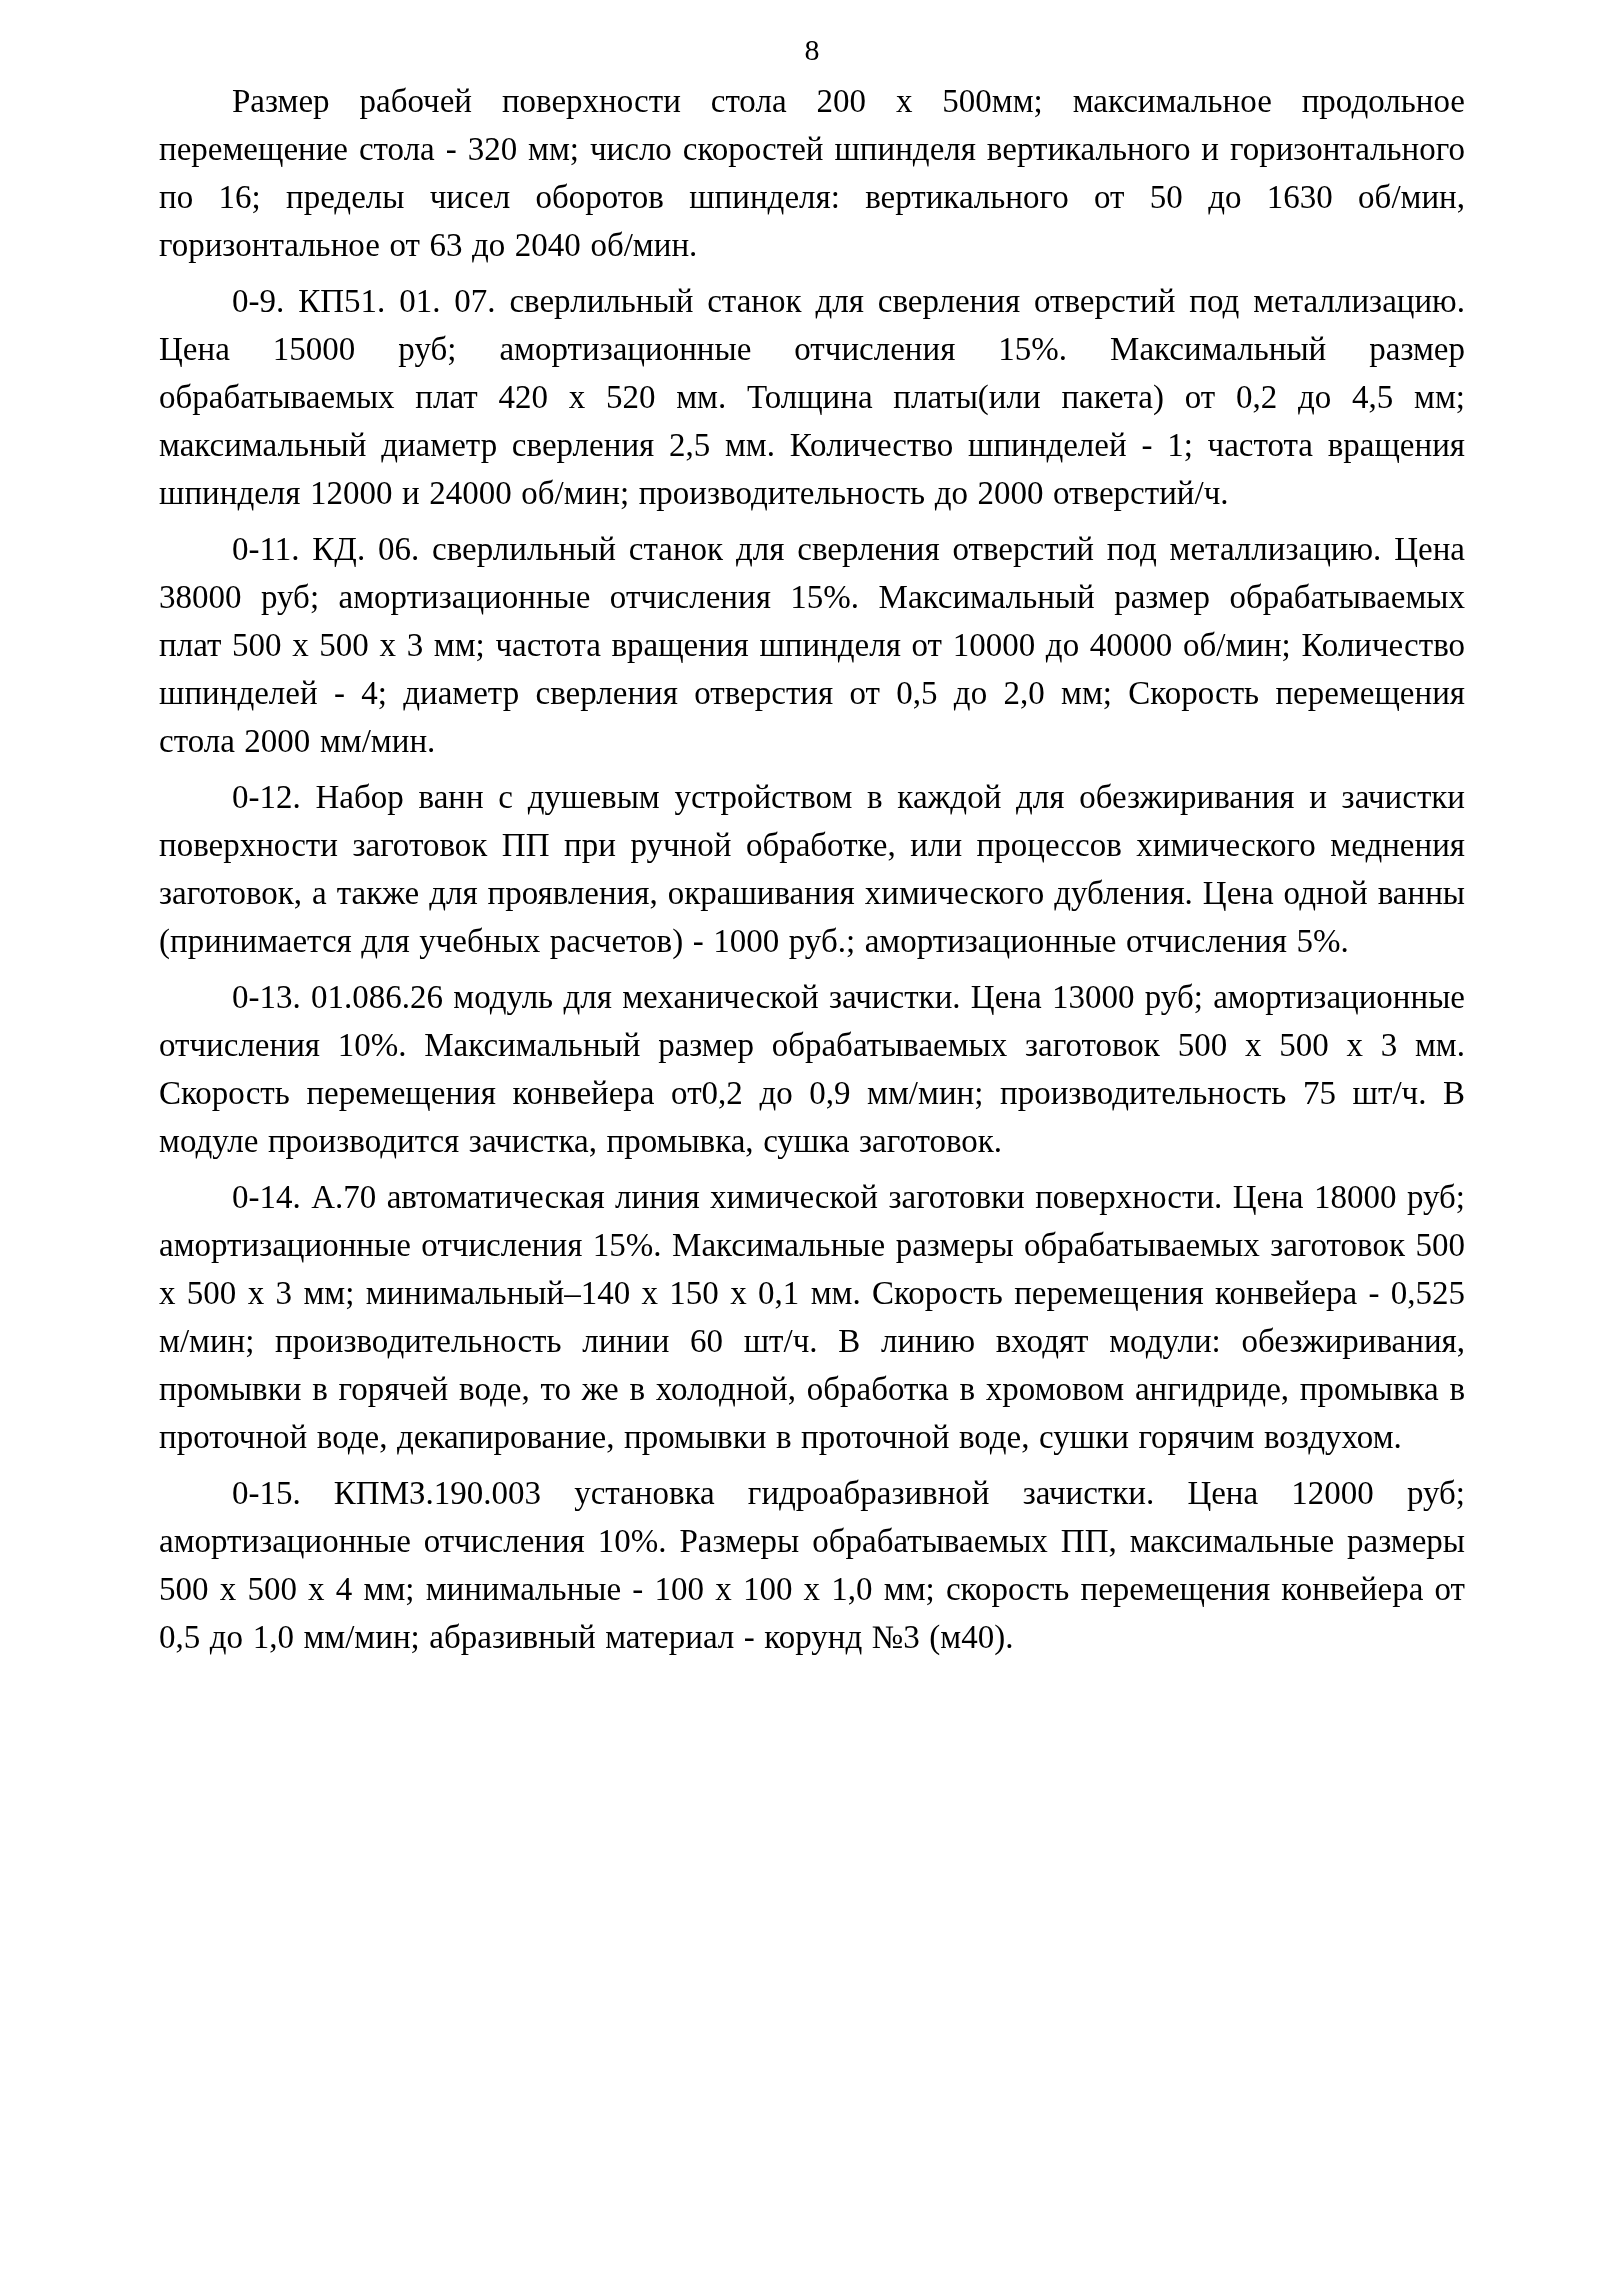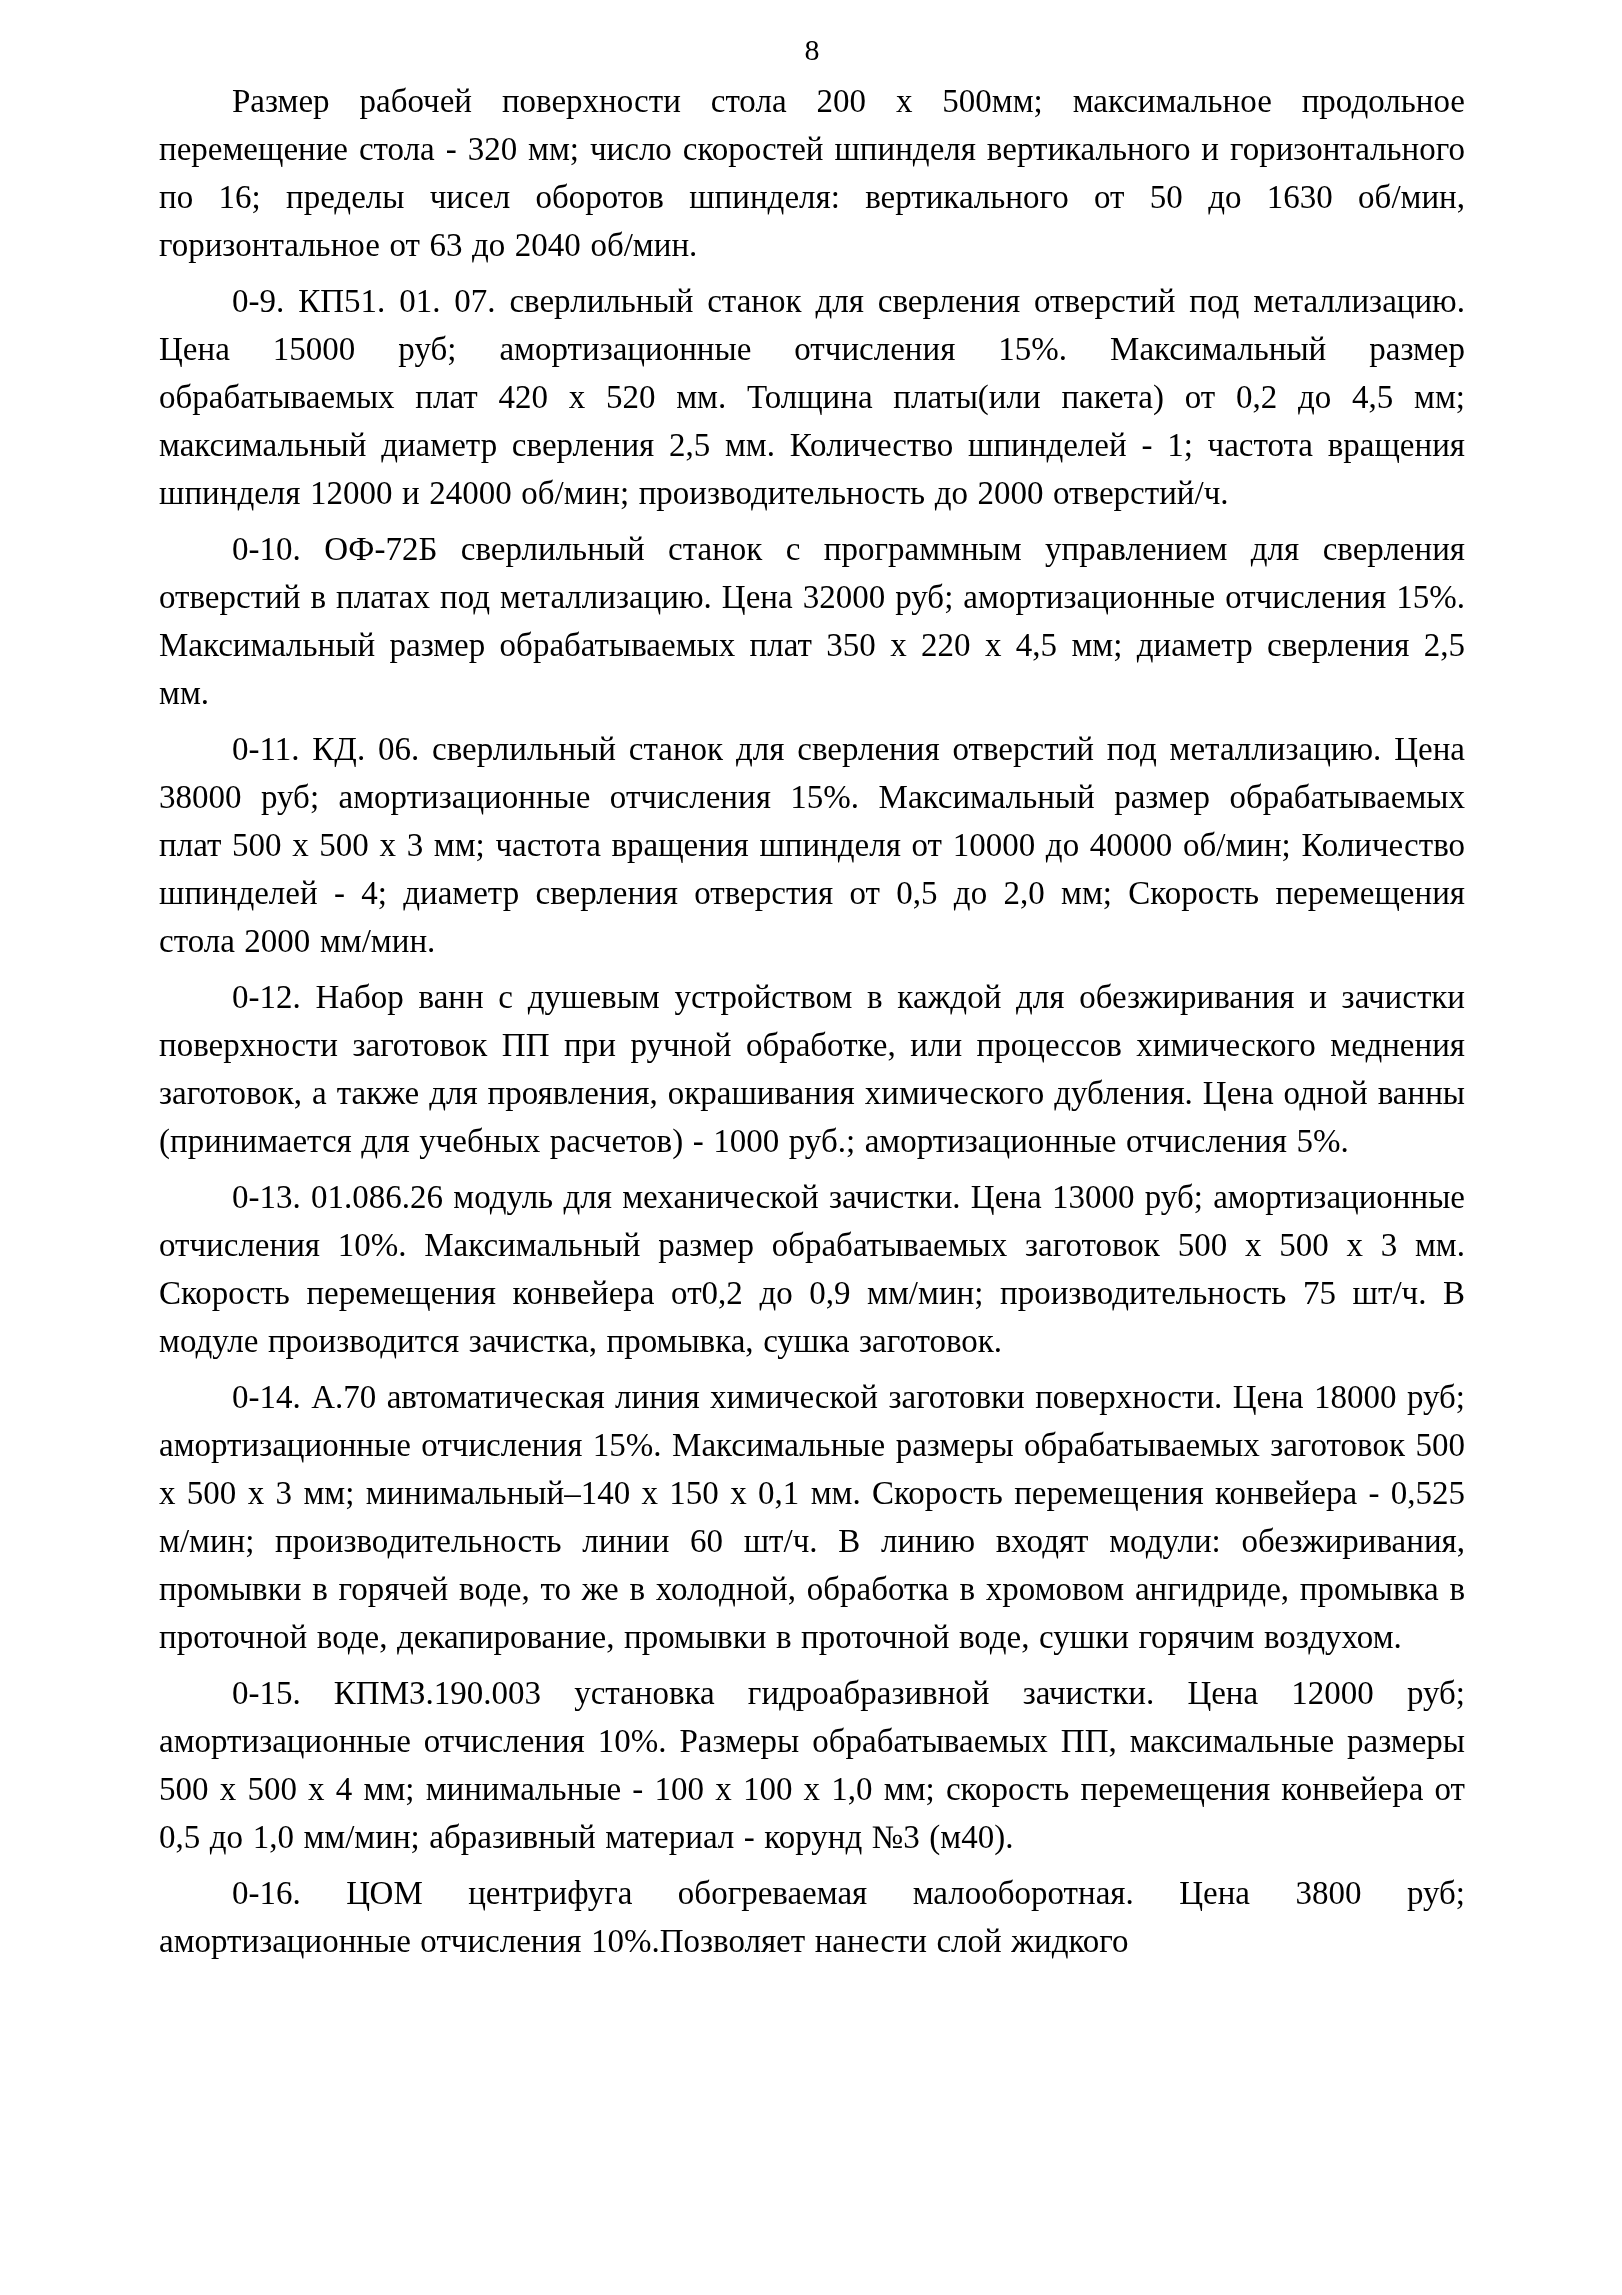--- a/index.html
+++ b/index.html
@@ -35,22 +35,20 @@
 </style>
 </head>
 <body>
 
 <div class="page">
   <div class="page-number">8</div>
 
   <div class="body-text">
     <p>Размер рабочей поверхности стола 200 х 500мм; максимальное продольное перемещение стола - 320 мм; число скоростей шпинделя вертикального и горизонтального по 16; пределы чисел оборотов шпинделя: вертикального от 50 до 1630 об/мин, горизонтальное от 63 до 2040 об/мин.</p>
     <p>0-9. КП51. 01. 07. сверлильный станок для сверления отверстий под металлизацию. Цена 15000 руб; амортизационные отчисления 15%. Максимальный размер обрабатываемых плат 420 х 520 мм. Толщина платы(или пакета) от 0,2 до 4,5 мм; максимальный диаметр сверления 2,5 мм. Количество шпинделей - 1; частота вращения шпинделя 12000 и 24000 об/мин; производительность до 2000 отверстий/ч.</p>
-    <p>0-10. ОФ-72Б сверлильный станок с программным управлением для сверления отверстий в платах под металлизацию. Цена 32000 руб; амортизационные отчисления 15%. Максимальный размер обрабатываемых плат 350 х 220 х 4,5 мм; диаметр сверления 2,5 мм.</p>
     <p>0-11. КД. 06. сверлильный станок для сверления отверстий под металлизацию. Цена 38000 руб; амортизационные отчисления 15%. Максимальный размер обрабатываемых плат 500 х 500 х 3 мм; частота вращения шпинделя от 10000 до 40000 об/мин; Количество шпинделей - 4; диаметр сверления отверстия от 0,5 до 2,0 мм; Скорость перемещения стола 2000 мм/мин.</p>
     <p>0-12. Набор ванн с душевым устройством в каждой для обезжиривания и зачистки поверхности заготовок  ПП при ручной обработке, или процессов химического меднения заготовок, а также для проявления, окрашивания химического дубления. Цена одной ванны (принимается для учебных расчетов) - 1000 руб.; амортизационные отчисления 5%.</p>
     <p>0-13. 01.086.26 модуль для механической зачистки. Цена 13000 руб; амортизационные отчисления 10%. Максимальный размер обрабатываемых заготовок 500 х 500 х 3 мм. Скорость перемещения конвейера от0,2 до 0,9 мм/мин; производительность 75 шт/ч. В модуле производится зачистка, промывка, сушка заготовок.</p>
     <p>0-14. А.70 автоматическая линия химической заготовки поверхности. Цена 18000 руб; амортизационные отчисления 15%. Максимальные размеры обрабатываемых заготовок 500 х 500 х 3 мм; минимальный–140 х 150 х 0,1 мм. Скорость перемещения конвейера - 0,525 м/мин; производительность линии 60 шт/ч. В линию входят модули: обезжиривания, промывки в горячей воде, то же в холодной, обработка в хромовом ангидриде, промывка в проточной воде, декапирование, промывки в проточной воде, сушки горячим воздухом.</p>
     <p>0-15. КПМЗ.190.003 установка гидроабразивной зачистки. Цена 12000 руб; амортизационные отчисления 10%. Размеры обрабатываемых ПП, максимальные размеры 500 х 500 х 4 мм; минимальные - 100 х 100 х 1,0 мм; скорость перемещения конвейера от 0,5 до 1,0 мм/мин; абразивный материал - корунд №3 (м40).</p>
-    <p>0-16. ЦОМ центрифуга обогреваемая малооборотная. Цена 3800 руб; амортизационные отчисления 10%.Позволяет нанести слой жидкого</p>
   </div>
 </div>
 
 
 </body></html>

